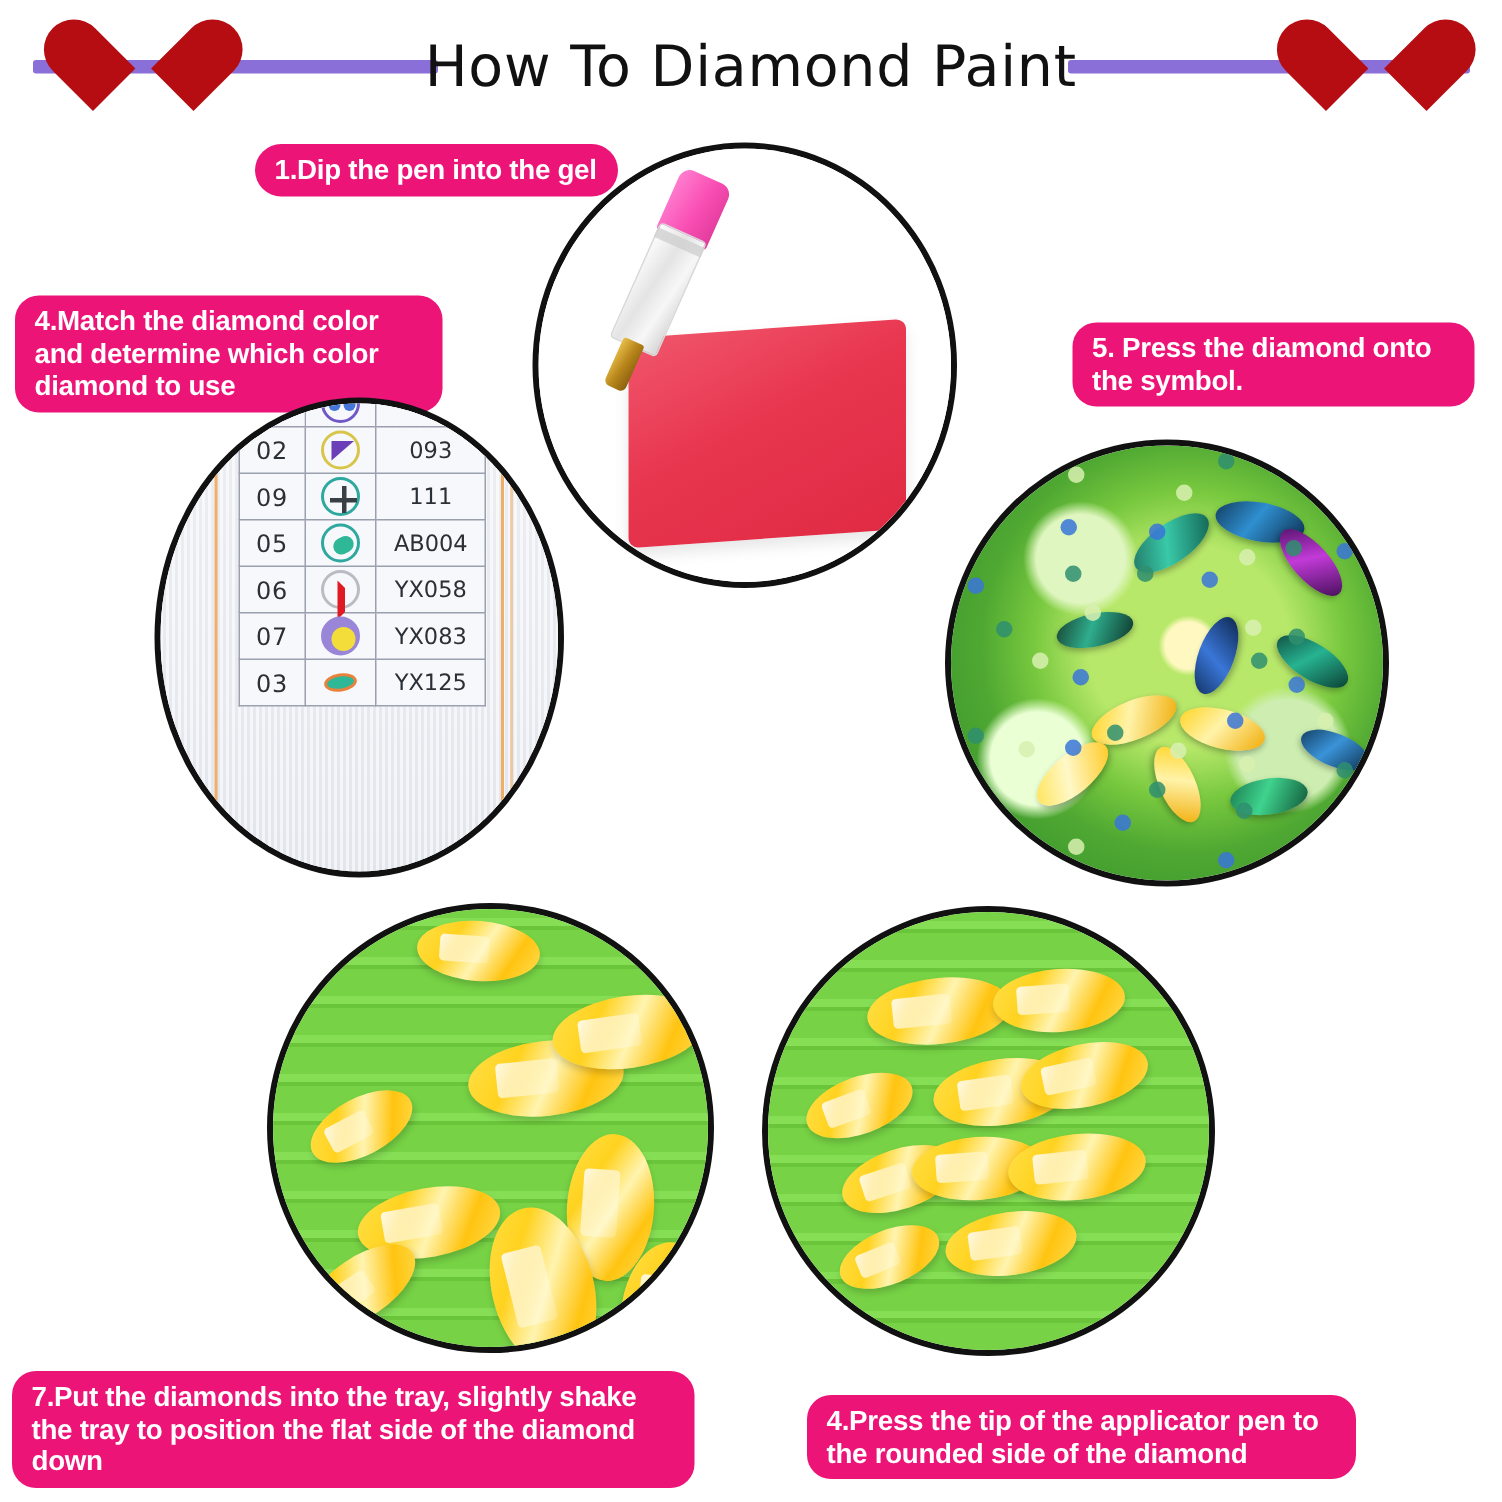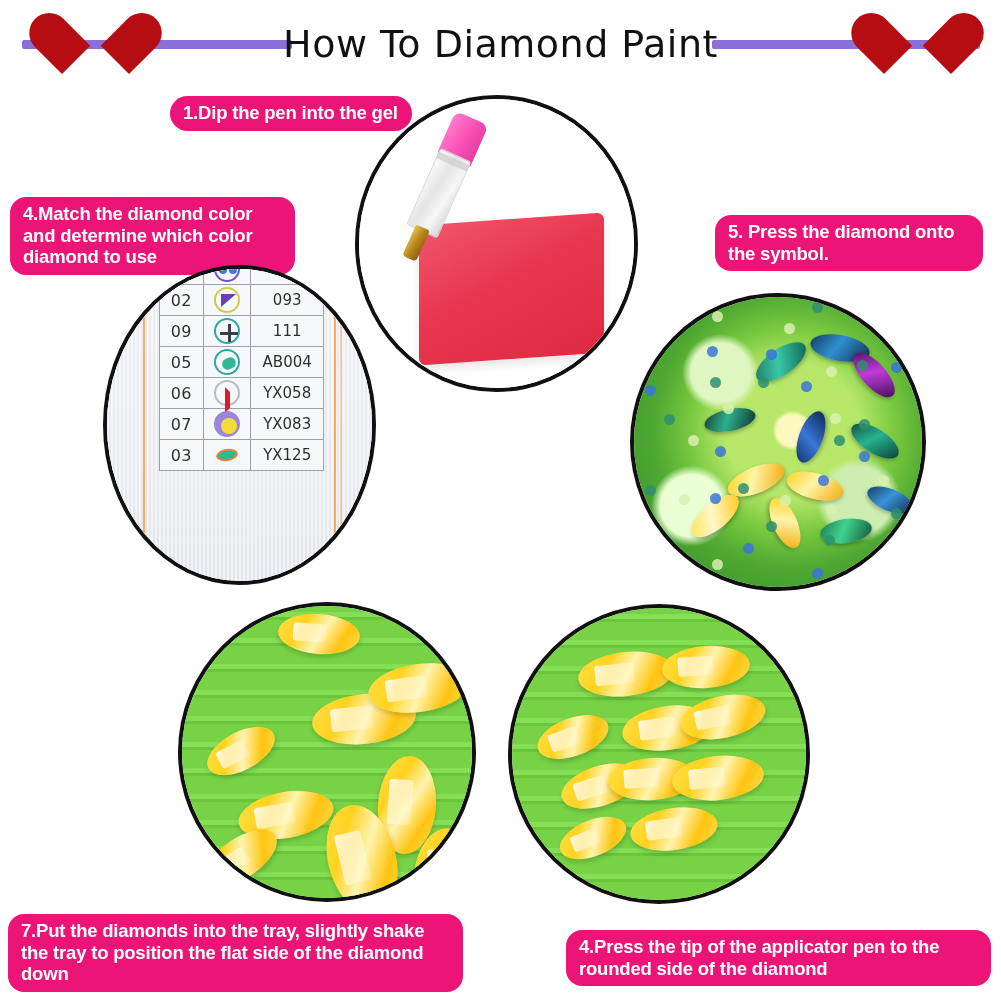--- a/index.html
+++ b/index.html
@@ -23,21 +23,21 @@
               font-family:"DejaVu Sans",sans-serif;font-weight:400;}
 
   
   .label{position:absolute;background:#ED1478;color:#fff;border-radius:16px;
          padding:6px 13px 7px;font-size:18.5px;font-weight:700;line-height:1.17;
          letter-spacing:-.2px;box-sizing:border-box;}
   #label-1{left:170px;top:96px;width:242px;border-radius:18px;}
   #label-2{left:10px;top:197px;width:285px;}
   #label-5{left:715px;top:215px;width:268px;}
   #label-3{left:8px;top:914px;width:455px;}
-  #label-4{left:566px;top:930px;width:425px;}
+  #label-4{left:538px;top:930px;width:366px;}
 
   
   .circle{position:absolute;border-radius:50%;border:4px solid #111;
           overflow:hidden;background:#fff;}
   #circle-gel{left:355px;top:95px;width:275px;height:289px;}
   #circle-chart{left:103px;top:265px;width:265px;height:312px;}
   #circle-press{left:630px;top:293px;width:288px;height:290px;}
   #circle-tray{left:178px;top:602px;width:290px;height:292px;}
   #circle-apply{left:508px;top:604px;width:294px;height:292px;}
 

